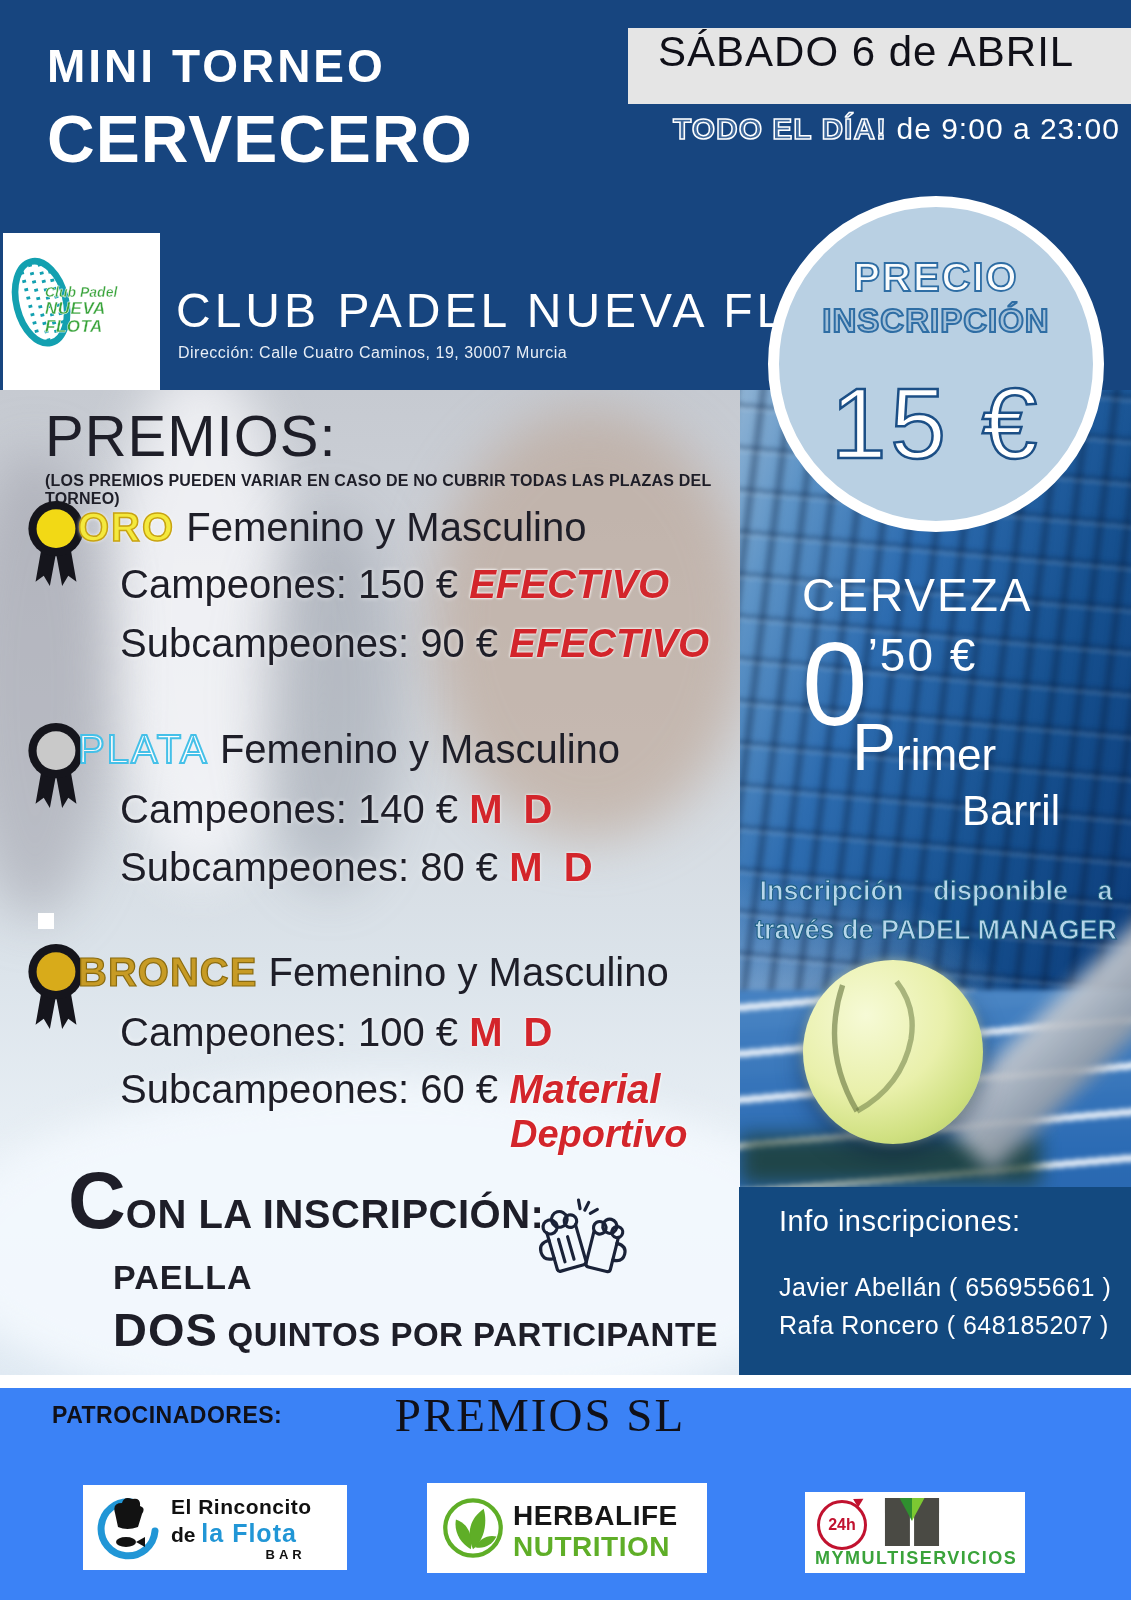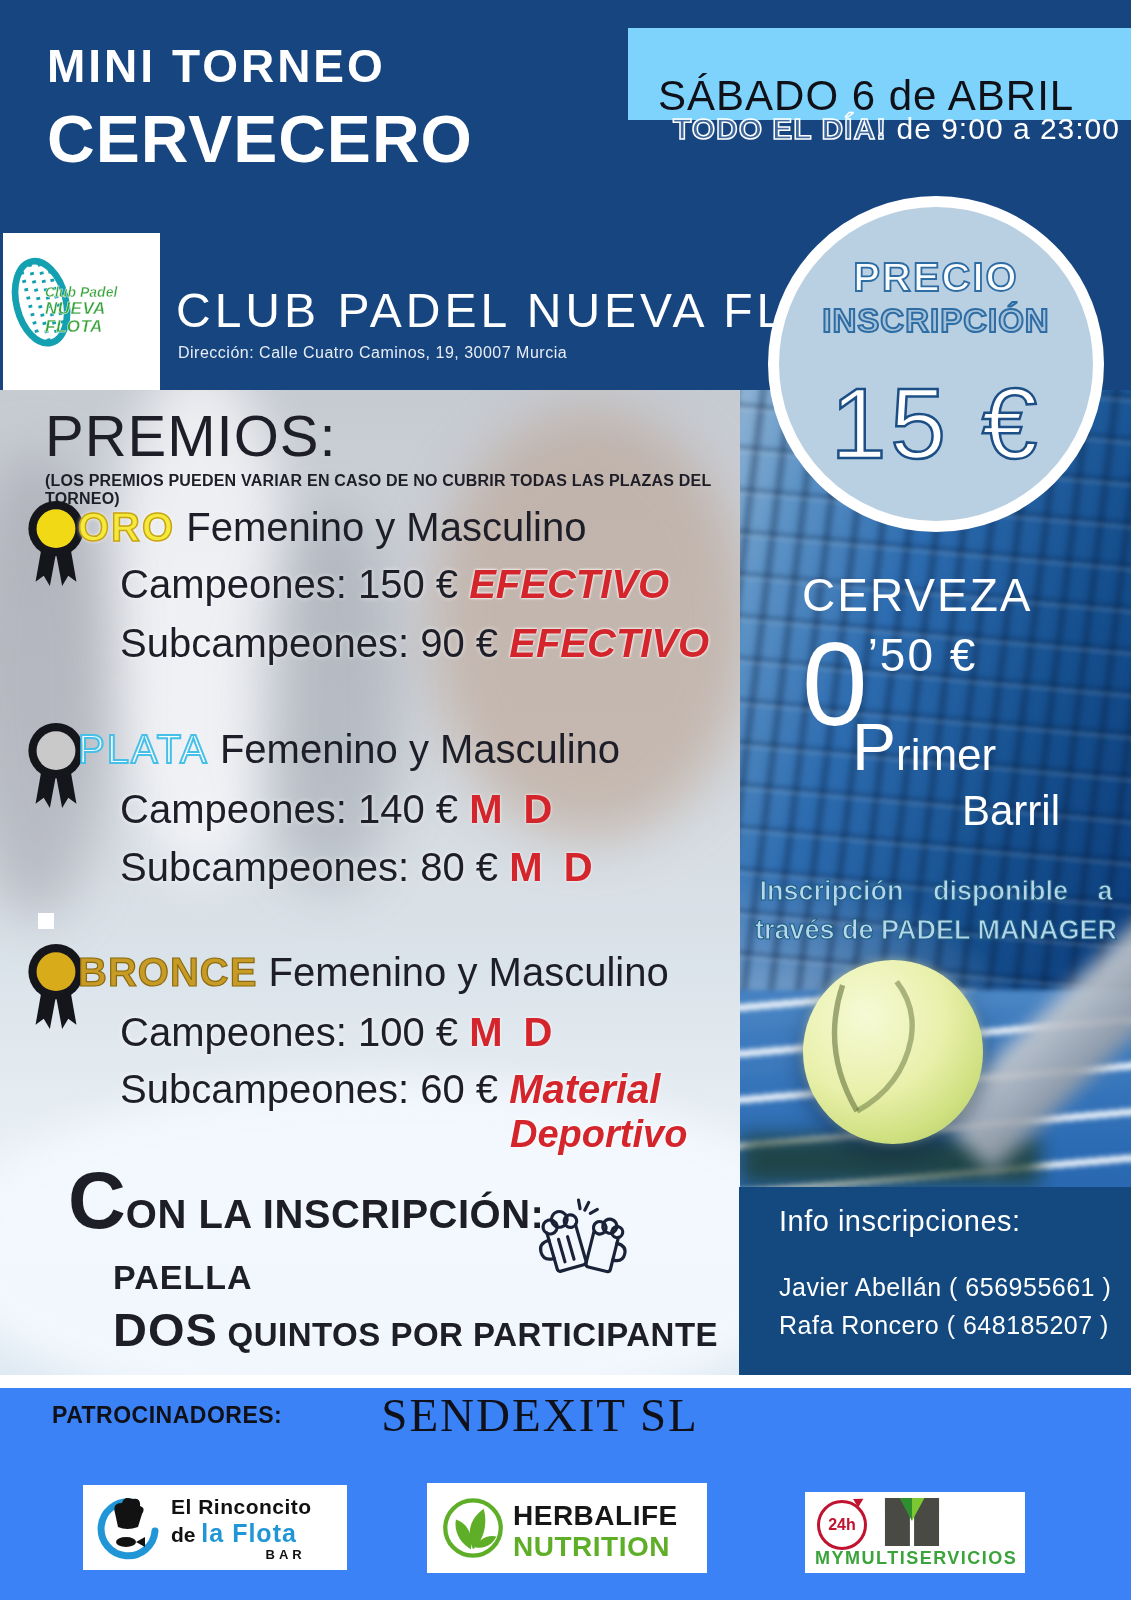--- a/index.html
+++ b/index.html
@@ -6,22 +6,22 @@
   .poster{
     position:relative;width:1131px;height:1600px;overflow:hidden;
     font-family:"Liberation Sans",sans-serif;background:#fff;
     -webkit-font-smoothing:antialiased;
   }
   
   .header{position:absolute;left:0;top:0;width:1131px;height:390px;background:#17457f;}
   .title-block{position:absolute;left:47px;top:33px;color:#fff;}
   .title-1{font-size:46px;font-weight:700;letter-spacing:3px;line-height:1.45;}
   .title-2{font-size:66px;font-weight:700;letter-spacing:1px;line-height:1.2;}
-  .date-band{position:absolute;left:628px;top:28px;width:503px;height:92px;background:#7dd3fc;
-    display:flex;align-items:flex-end;padding-left:30px;box-sizing:border-box;}
+  .date-band{position:absolute;left:628px;top:28px;width:503px;height:76px;background:#e5e5e5;
+    display:flex;align-items:flex-start;padding-left:30px;box-sizing:border-box;}
   .date-band span{font-size:42px;color:#101018;font-weight:500;letter-spacing:1px;}
   .time-line{position:absolute;left:660px;top:112px;width:460px;text-align:right;font-size:30px;letter-spacing:1px;white-space:nowrap;}
   .time-outline{color:rgba(180,210,240,0.25);-webkit-text-stroke:1.5px #ffffff;font-weight:600;}
   .time-solid{color:#fff;font-weight:500;}
   
   .club-logo-box{position:absolute;left:3px;top:233px;width:157px;height:157px;background:#fff;}
   .club-logo-text{position:absolute;left:42px;top:52px;line-height:1.05;font-style:italic;font-weight:700;}
   .club-logo-l1{font-size:14px;color:#3aa43c;-webkit-text-stroke:0.4px #fff;}
   .club-logo-l2{font-size:17px;color:#3aa43c;-webkit-text-stroke:0.4px #fff;letter-spacing:0.5px;}
   .club-name{position:absolute;left:176px;top:283px;font-size:48px;letter-spacing:4px;color:#fff;font-weight:400;white-space:nowrap;}
@@ -334,21 +334,21 @@
 
   <div class="info-box">
     <div class="info-heading">Info inscripciones:</div>
     <div class="info-c1">Javier Abellán ( 656955661 )</div>
     <div class="info-c2">Rafa Roncero ( 648185207 )</div>
   </div>
 
   <div class="white-gap"></div>
   <div class="footer">
     <div class="patro">PATROCINADORES:</div>
-    <div class="sendexit">SENDEXIT SL</div>
+    <div class="sendexit">PREMIOS SL</div>
 
 
     <div class="rinc-box">
       <svg class="rinc-icon" viewBox="0 0 70 70">
         <path d="M62,38 A27,27 0 1 1 38,9" fill="none" stroke="#2196d6" stroke-width="7" stroke-linecap="round"></path>
         <path d="M22,20 Q19,10 29,10 Q31,3 39,6 Q48,4 47,13 Q53,15 49,21 L45,34 Q34,38 25,34 Z" fill="#121212"></path>
         <ellipse cx="33" cy="49" rx="10" ry="5" fill="#121212"></ellipse>
         <polygon points="43,49 52,44 52,54" fill="#121212"></polygon>
       </svg>
       <div class="rinc-text">

